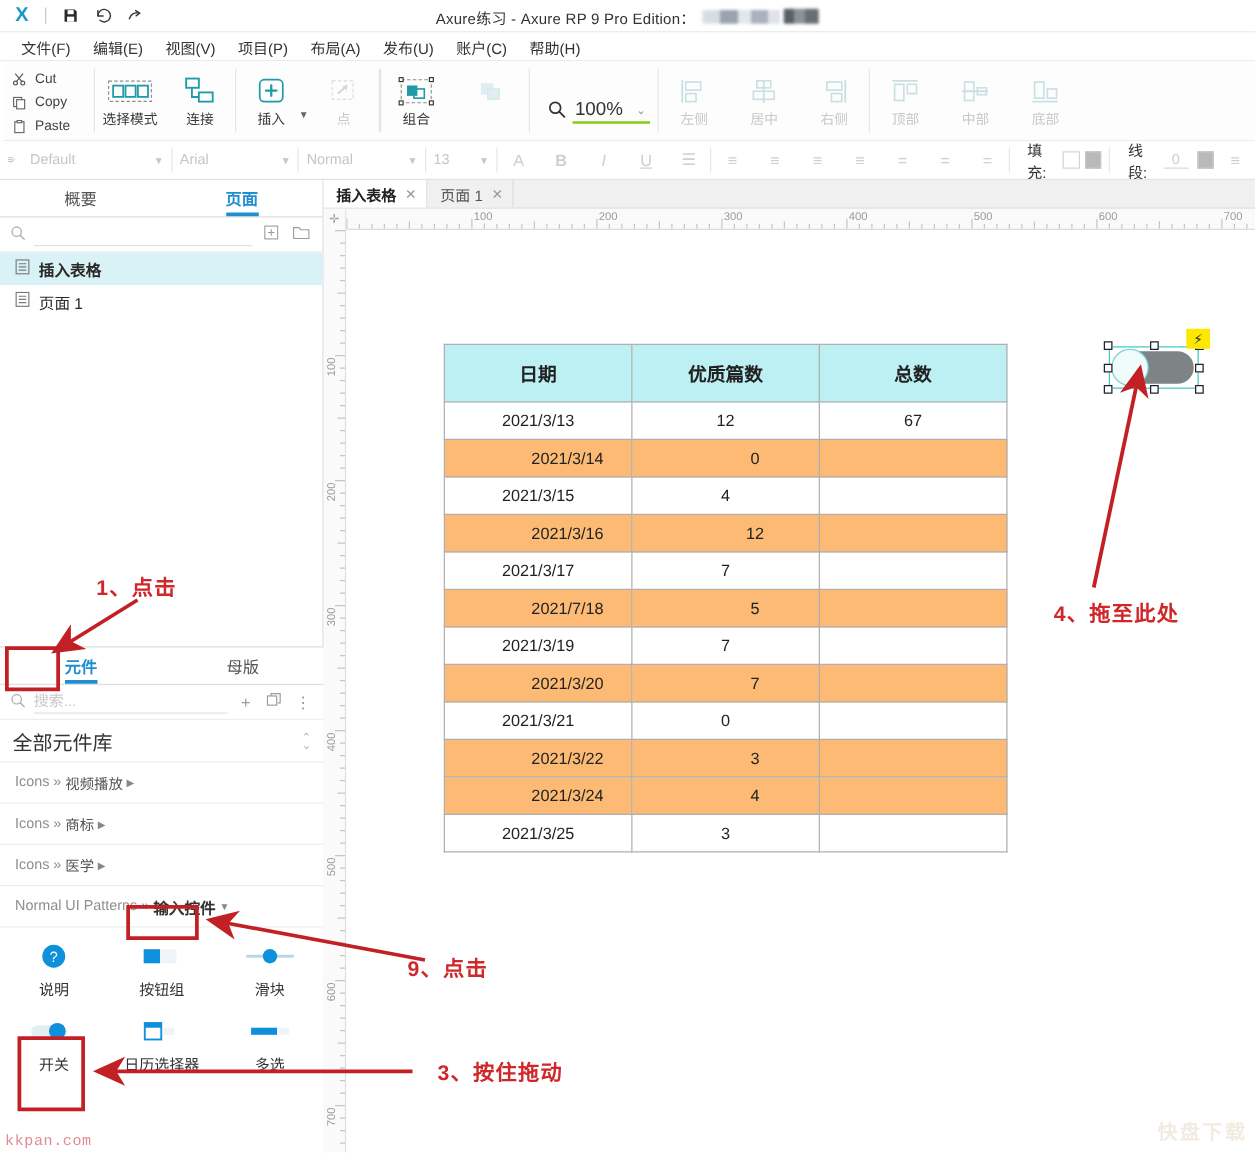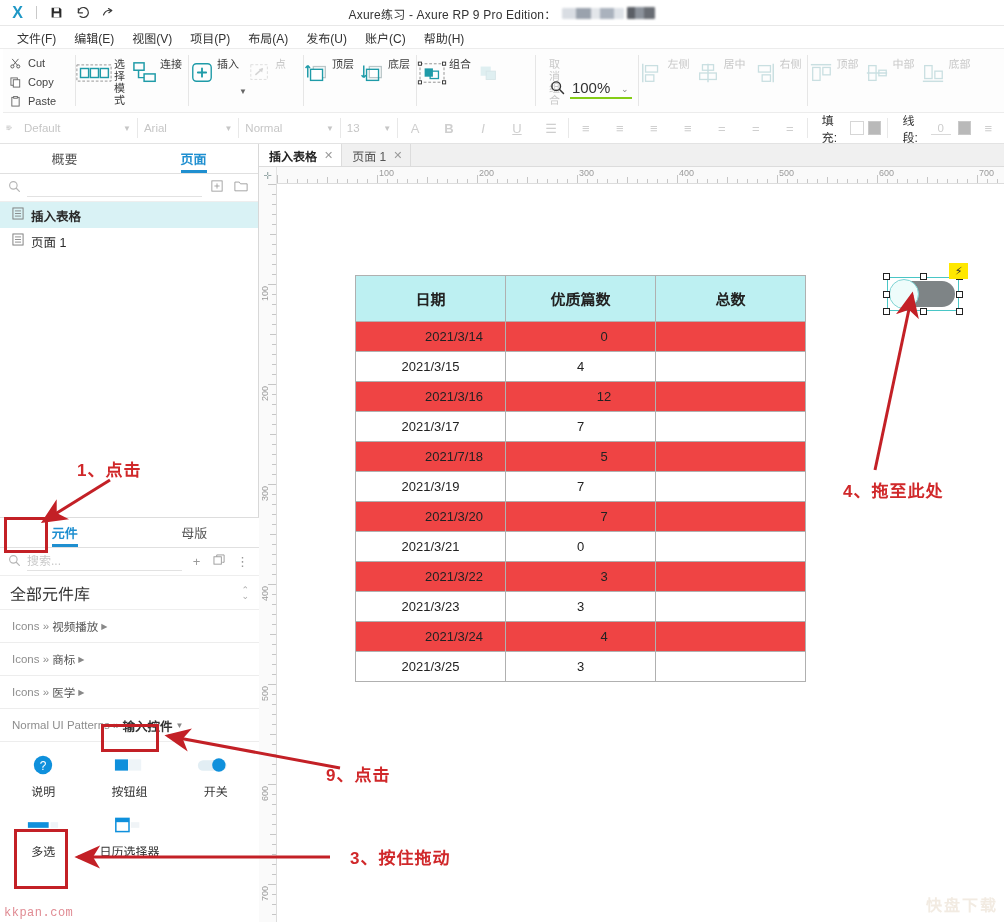--- a/index.html
+++ b/index.html
@@ -62,21 +62,21 @@
   }
   .clipcol {
     width: 72px; padding: 3px 0 0 6px; display: flex; flex-direction: column; justify-content: center; gap: 2px;
   }
   .clipitem { display: flex; align-items: center; gap: 6px; font-size: 11px; color: #444; height: 17px; }
   .clipitem .ci { width: 13px; height: 13px; display: flex; align-items: center; justify-content: center; color: #555; }
   .tbdiv { width: 1px; background: #e6e6e6; margin: 6px 0; }
 
   .tgroup { display: flex; align-items: flex-start; padding-top: 5px; }
   .tbtn {
-    width: 56px; display: flex; flex-direction: row; align-items: flex-start; gap: 2px;
+    width: 56px; display: flex; flex-direction: column; align-items: center; gap: 2px;
     padding-top: 4px; font-size: 11px; color: #3a3a3a; cursor: default;
   }
   .tbtn .ic { height: 30px; display: flex; align-items: center; justify-content: center; }
   .tbtn.dis { color: #c8c8c8; }
   .tbtn .lbl { line-height: 12px; }
   .tbtn.wide { width: 62px; gap: 46px; }
   .caret-sm { font-size: 8px; color: #666; align-self: center; margin: 16px 0 0 -6px; }
 
   .zoomwrap { display: flex; align-items: center; gap: 5px; padding: 16px 10px 0 14px; }
   .zoomval {
@@ -203,21 +203,21 @@
   
   .dtable { position: absolute; left: 78px; top: 91px; border-collapse: collapse; }
   .dtable td, .dtable th {
     border: 1px solid #b0b0b0; font-size: 13px; color: #222; text-align: center;
     padding: 0; height: 30px; font-weight: normal;
   }
   .dtable th { background: #bdf0f2; height: 46px; font-weight: bold; font-size: 15px; margin-left: 44px; }
   .dtable .c0 { width: 150px; }
   .dtable .c1 { width: 150px; }
   .dtable .c2 { width: 150px; }
-  .dtable tr.alt td { background: #ef4444; padding-left: 47px; }
+  .dtable tr.alt td { background: #fdba74; padding-left: 47px; }
 
   
   .selwidget { position: absolute; left: 610px; top: 93px; width: 72px; height: 34px; }
   .sw-body { position: absolute; inset: 0; }
   .sw-track { position:absolute; left:4px; top:4px; width:64px; height:26px; background:#7e8486; border-radius:13px; }
   .sw-knob { position:absolute; left:2px; top:2px; width:30px; height:30px; border-radius:50%; background:#eefcfb; border:1px solid #7fd4d4; }
   .sw-frame { position:absolute; left:0; top:0; width:72px; height:34px; border:1px solid #49c6c6; }
   .handle { position:absolute; width:7px; height:7px; background:#fff; border:1px solid #222; }
   .bolt {
     position:absolute; right:-9px; top:-14px; width:19px; height:16px; background:#ffe800;
@@ -365,42 +365,20 @@
             <path d="M9 15l8-7" stroke="#d4d4d4" stroke-width="1.6"></path>
             <path d="M17 8l-4.4.6 3.8 3.8z" fill="#d4d4d4"></path>
           </svg>
         </span>
         <span class="lbl">点</span>
       </div>
     </div>
 
     <div class="tbdiv"></div>
 
-    <div class="tgroup">
-      <div class="tbtn">
-        <span class="ic">
-          <svg width="26" height="24" viewBox="0 0 28 26">
-            <rect x="10" y="6" width="13" height="12" fill="none" stroke="#b9c6c8" stroke-width="1.4"></rect>
-            <rect x="7" y="9" width="13" height="12" fill="#fff" stroke="#1f9ba8" stroke-width="1.5"></rect>
-            <path d="M4 18V5M4 5l-2.4 2.6M4 5l2.4 2.6" stroke="#1f9ba8" stroke-width="1.6" fill="none"></path>
-          </svg>
-        </span>
-        <span class="lbl">顶层</span>
-      </div>
-      <div class="tbtn">
-        <span class="ic">
-          <svg width="26" height="24" viewBox="0 0 28 26">
-            <rect x="10" y="6" width="13" height="12" fill="#fff" stroke="#b9c6c8" stroke-width="1.4"></rect>
-            <rect x="7" y="9" width="13" height="12" fill="none" stroke="#1f9ba8" stroke-width="1.5"></rect>
-            <path d="M4 5v13M4 18l-2.4-2.6M4 18l2.4-2.6" stroke="#1f9ba8" stroke-width="1.6" fill="none"></path>
-          </svg>
-        </span>
-        <span class="lbl">底层</span>
-      </div>
-    </div>
 
     <div class="tbdiv"></div>
 
     <div class="tgroup">
       <div class="tbtn">
         <span class="ic">
           <svg width="30" height="24" viewBox="0 0 32 26">
             <rect x="3" y="3" width="26" height="20" fill="none" stroke="#8d8d8d" stroke-dasharray="3 2"></rect>
             <rect x="8" y="8" width="9" height="9" fill="#1f9ba8"></rect>
             <rect x="14" y="11" width="9" height="8" fill="none" stroke="#1f9ba8" stroke-width="1.4"></rect>
@@ -695,45 +673,54 @@
           <span class="wic">
             <svg width="30" height="18" viewBox="0 0 32 18">
                 <rect x="1" y="3" width="14" height="12" fill="#0f90dc"></rect>
                 <rect x="16" y="3" width="13" height="12" fill="#eef4f8"></rect>
               </svg>
           </span>
           <span class="wlb">按钮组</span>
         </div>
         <div class="wcell">
           <span class="wic">
+            <svg width="42" height="16" viewBox="0 0 44 16">
+                <path d="M2 8h40" stroke="#bcd6e6" stroke-width="2.4"></path>
+                <circle cx="22" cy="8" r="6" fill="#0f90dc"></circle>
+              </svg>
+          </span>
+          <span class="wlb">滑块</span>
+        </div>
+        <div class="wcell">
+          <span class="wic">
             <svg width="40" height="18" viewBox="0 0 42 18">
                 <rect x="2" y="4" width="30" height="11" rx="5.5" fill="#e2eef4"></rect>
                 <circle cx="24" cy="9" r="7" fill="#0f90dc"></circle>
               </svg>
           </span>
           <span class="wlb">开关</span>
-        </div>
-        <div class="wcell">
-          <span class="wic">
-            <svg width="34" height="14" viewBox="0 0 36 14">
-                <rect x="2" y="4" width="22" height="6" fill="#0f90dc"></rect>
-                <rect x="26" y="4" width="8" height="6" fill="#eef4f8"></rect>
-              </svg>
-          </span>
-          <span class="wlb">多选</span>
         </div>
         <div class="wcell">
           <span class="wic">
             <svg width="32" height="18" viewBox="0 0 34 18">
                 <rect x="3" y="2" width="14" height="14" fill="none" stroke="#0f90dc" stroke-width="1.6"></rect>
                 <rect x="3" y="2" width="14" height="4" fill="#0f90dc"></rect>
                 <rect x="19" y="6" width="9" height="6" fill="#f0f4f7"></rect>
               </svg>
           </span>
           <span class="wlb">日历选择器</span>
+        </div>
+        <div class="wcell">
+          <span class="wic">
+            <svg width="34" height="14" viewBox="0 0 36 14">
+                <rect x="2" y="4" width="22" height="6" fill="#0f90dc"></rect>
+                <rect x="26" y="4" width="8" height="6" fill="#eef4f8"></rect>
+              </svg>
+          </span>
+          <span class="wlb">多选</span>
         </div>
       </div>
     </div>
   </div>
 
   <div class="canvasarea">
 
     <div class="ctabs">
       <div class="ctab active">
         <span>插入表格</span>
@@ -917,20 +904,25 @@
 
       <table class="dtable" id="dataTable">
           <thead>
             <tr>
               <th class="c0">日期</th>
               <th class="c1">优质篇数</th>
               <th class="c2">总数</th>
             </tr>
           </thead>
           <tbody>
+            <tr>
+              <td class="c0">2021/3/13</td>
+              <td class="c1">12</td>
+              <td class="c2">67</td>
+            </tr>
             <tr class="alt">
               <td class="c0">2021/3/14</td>
               <td class="c1">0</td>
               <td class="c2"></td>
             </tr>
             <tr>
               <td class="c0">2021/3/15</td>
               <td class="c1">4</td>
               <td class="c2"></td>
             </tr>
@@ -959,25 +951,20 @@
               <td class="c1">7</td>
               <td class="c2"></td>
             </tr>
             <tr>
               <td class="c0">2021/3/21</td>
               <td class="c1">0</td>
               <td class="c2"></td>
             </tr>
             <tr class="alt">
               <td class="c0">2021/3/22</td>
-              <td class="c1">3</td>
-              <td class="c2"></td>
-            </tr>
-            <tr>
-              <td class="c0">2021/3/23</td>
               <td class="c1">3</td>
               <td class="c2"></td>
             </tr>
             <tr class="alt">
               <td class="c0">2021/3/24</td>
               <td class="c1">4</td>
               <td class="c2"></td>
             </tr>
             <tr>
               <td class="c0">2021/3/25</td>

